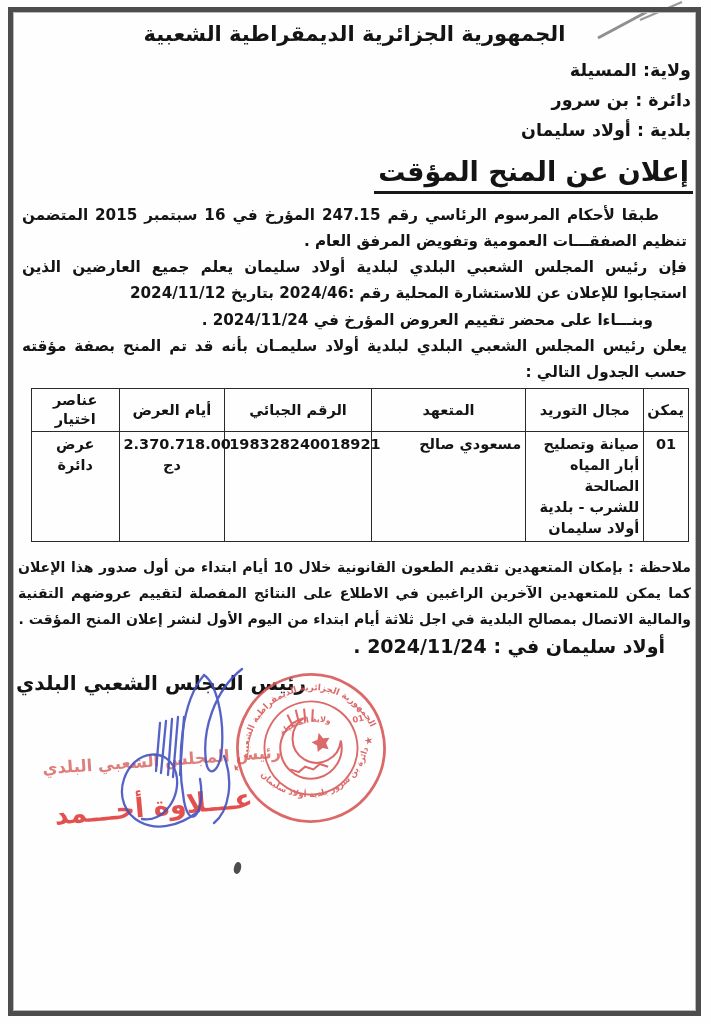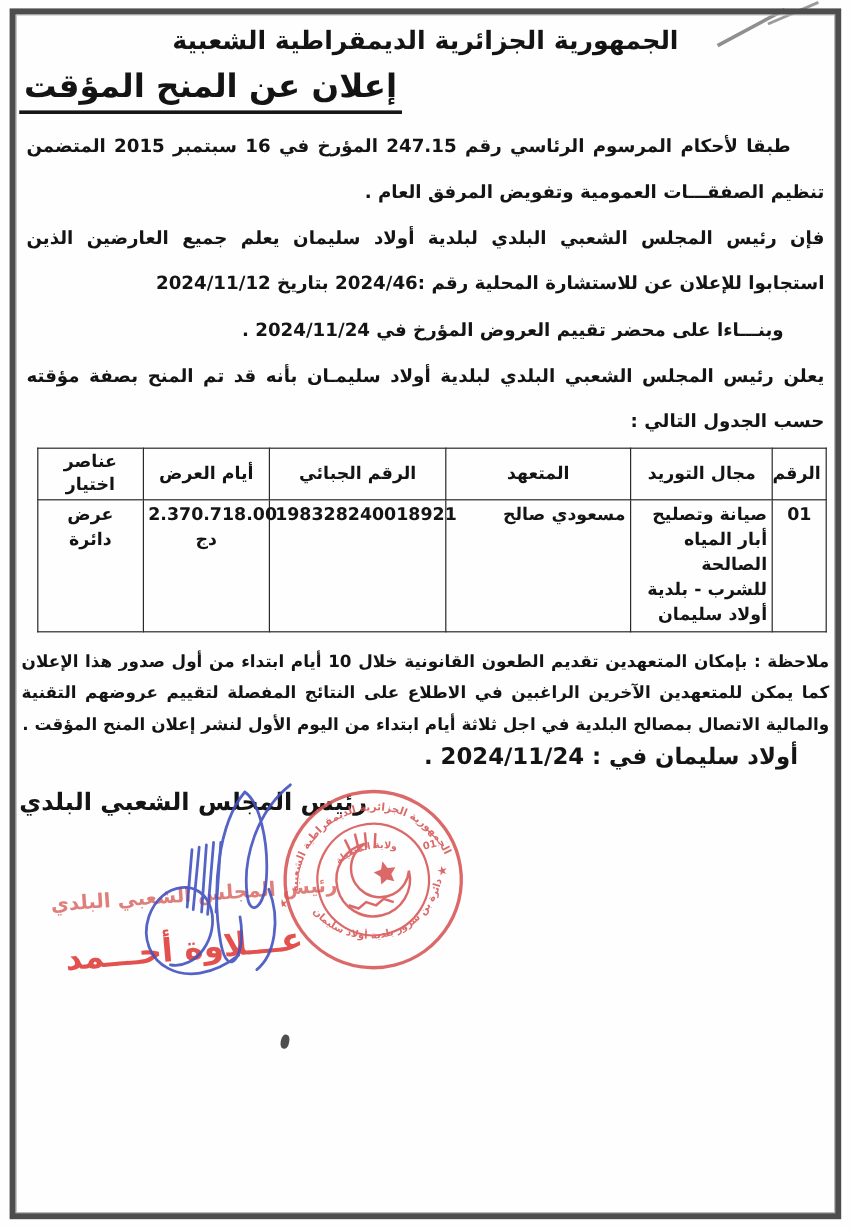--- a/index.html
+++ b/index.html
@@ -28,29 +28,29 @@
   .republic-title{
     text-align:center;
     font-size:21px; font-weight:bold;
     margin-top:8px;
     letter-spacing:-0.5px;
   }
   .info-block{ margin-top:9px; padding-right:2px; }
   .info-line{
     font-size:17.5px; font-weight:bold; line-height:30px;
   }
-  .main-title-wrap{ text-align:left; margin:11px 0 4px 0; }
+  .main-title-wrap{ text-align:right; margin:11px 0 4px 0; }
   .main-title{
     display:inline-block;
     font-size:27px; font-weight:bold;
     border-bottom:3px solid #171717;
     padding:0 4px 4px 4px;
   }
   .para{
-    font-size:15.2px; font-weight:bold; line-height:38px;
+    font-size:15.2px; font-weight:bold; line-height:26px;
     margin:0 6px; text-align:justify;
   }
   .para.indent{ text-indent:28px; }
   .para.p1{ margin-top:8px; }
   .para.p3{ text-indent:34px; margin-top:1px; }
   table.awards{
     border-collapse:collapse;
     margin:3px 4px 0 4px;
     width:658px;
     table-layout:fixed;
@@ -127,20 +127,25 @@
     <line x1="2" y1="38" x2="58" y2="8" stroke="#8f8f8f" stroke-width="3"></line>
     <line x1="44" y1="20" x2="86" y2="2" stroke="#9b9b9b" stroke-width="2.4"></line>
   </svg>
 
   <div class="page-frame"></div>
 
   <div class="content">
 
     <div class="republic-title">الجمهورية الجزائرية الديمقراطية الشعبية</div>
 
+    <div class="info-block">
+      <div class="info-line">ولاية: المسيلة</div>
+      <div class="info-line">دائرة : بن سرور</div>
+      <div class="info-line">بلدية : أولاد سليمان</div>
+    </div>
 
     <div class="main-title-wrap">
       <span class="main-title">إعلان عن المنح المؤقت</span>
     </div>
 
     <div class="para p1 indent">طبقا لأحكام المرسوم الرئاسي رقم 247.15 المؤرخ في 16 سبتمبر 2015 المتضمن تنظيم الصفقـــات العمومية وتفويض المرفق العام .</div>
 
     <div class="para">فإن رئيس المجلس الشعبي البلدي لبلدية أولاد سليمان يعلم جميع العارضين الذين استجابوا للإعلان عن للاستشارة المحلية رقم :2024/46 بتاريخ 2024/11/12</div>
 
     <div class="para p3">وبنـــاءا على محضر تقييم العروض المؤرخ في 2024/11/24 .</div>
@@ -151,21 +156,21 @@
       <colgroup>
         <col class="col-num">
           <col class="col-domain">
           <col class="col-contractor">
         <col class="col-tax">
           <col class="col-amount">
           <col class="col-criteria">
       </colgroup>
       <thead>
         <tr>
-          <th>الرقم</th>
+          <th>يمكن</th>
           <th>مجال التوريد</th>
           <th>المتعهد</th>
           <th>الرقم الجبائي</th>
           <th>أيام العرض</th>
           <th>عناصر اختيار</th>
         </tr>
       </thead>
       <tbody>
         <tr>
           <td class="c top-pad">01</td>

